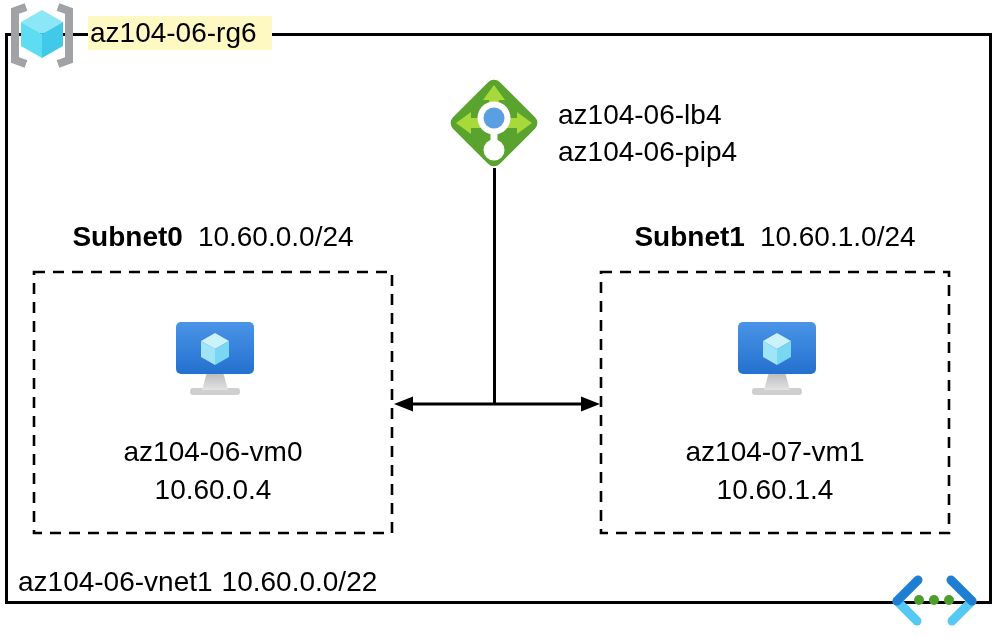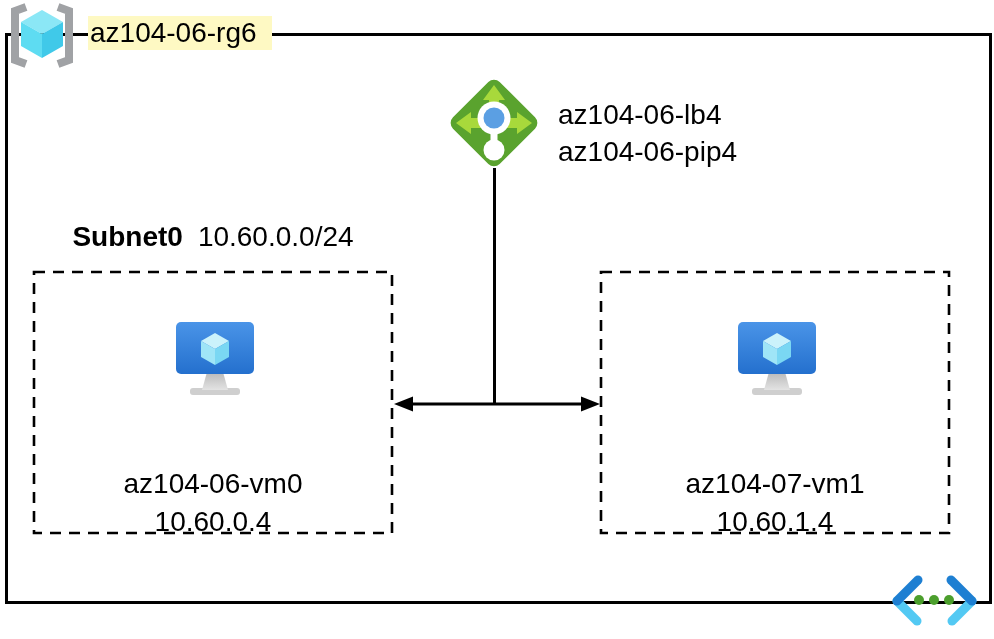--- a/index.html
+++ b/index.html
@@ -13,21 +13,21 @@
   }
   #diagram-svg{position:absolute;left:0;top:0;}
   .label{position:absolute;white-space:nowrap;font-size:28px;line-height:34px;}
   .rg-label{left:88px;top:16px;padding:0 15px 0 2px;background:#fef9c3;}
   .lb-label{left:558px;top:68px;line-height:37px;margin-top:28px;}
   .subnet-label{text-align:center;top:220px;}
   .subnet-label .sn-name{font-weight:700;text-align:center;}
   .subnet-label .sn-cidr{margin-left:15px;}
   .s0{left:33px;width:360px;}
   .s1{left:600px;width:350px;}
-  .vm-label{text-align:center;top:433px;line-height:38px;margin-top:32px;}
+  .vm-label{text-align:center;top:433px;line-height:38px;}
   .vnet-label{left:18px;top:565px;}
   .vnet-label .vn-cidr{margin-left:9px;}
 </style>
 </head>
 <body>
 
 <div id="stage">
 
   <svg id="diagram-svg" width="994" height="639" viewBox="0 0 994 639">
     <defs>
@@ -109,25 +109,31 @@
 
   <div class="label lb-label">
     <div>az104-06-lb4</div>
     <div>az104-06-pip4</div>
   </div>
 
   <div class="label subnet-label s0">
     <span class="sn-name">Subnet0</span><span class="sn-cidr">10.60.0.0/24</span>
   </div>
 
+  <div class="label subnet-label s1">
+    <span class="sn-name">Subnet1</span><span class="sn-cidr">10.60.1.0/24</span>
+  </div>
 
   <div class="label vm-label s0">
     <div>az104-06-vm0</div>
     <div>10.60.0.4</div>
   </div>
 
   <div class="label vm-label s1">
     <div>az104-07-vm1</div>
     <div>10.60.1.4</div>
   </div>
 
+  <div class="label vnet-label">
+    <span>az104-06-vnet1</span><span class="vn-cidr">10.60.0.0/22</span>
+  </div>
 
 </div>
 
 </body></html>

